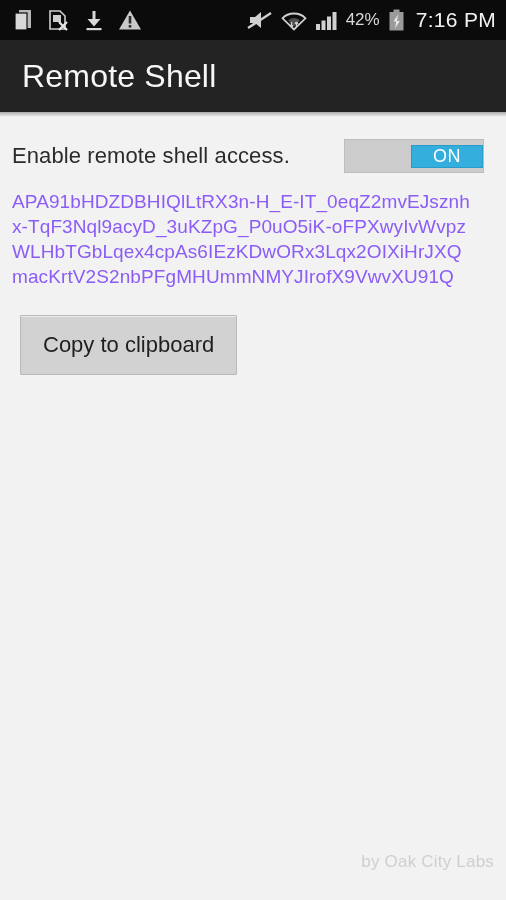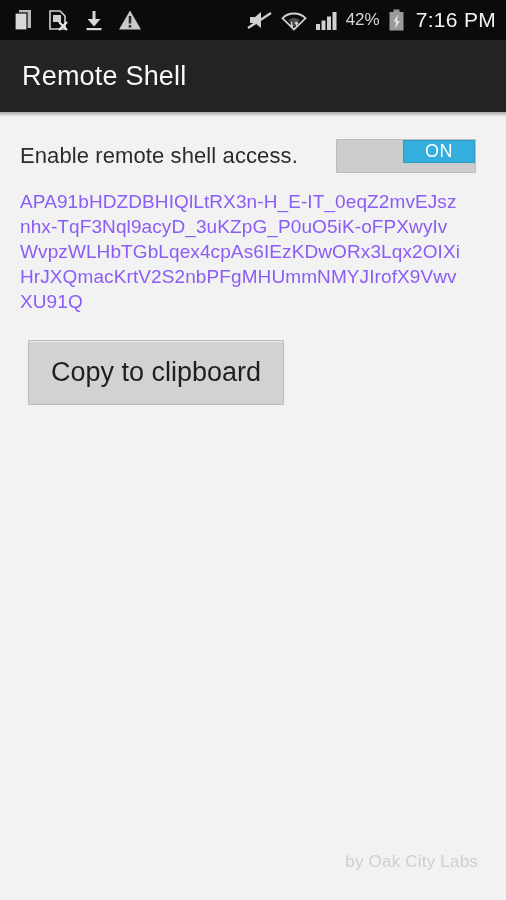--- a/index.html
+++ b/index.html
@@ -57,55 +57,55 @@
   .action-bar {
     height: 72px;
     background: #232323;
     display: flex;
     align-items: center;
     padding-left: 22px;
     box-sizing: border-box;
   }
   .action-title {
     color: #f7f7f7;
-    font-size: 27px;
+    font-size: 32px;
     font-weight: normal;
     letter-spacing: 0.2px;
   }
   .bar-shadow {
     height: 5px;
     background: linear-gradient(to bottom, rgba(0,0,0,0.30), rgba(0,0,0,0.0));
   }
 
   
   .content {
     position: relative;
     background: #f2f2f2;
     height: 783px;
-    padding: 0 20px;
+    padding: 0 12px;
     box-sizing: border-box;
   }
 
   .switch-row {
     display: flex;
     align-items: center;
     justify-content: space-between;
     padding-top: 22px;
     padding-right: 10px;
   }
   .switch-label {
     color: #2b2b2b;
     font-size: 22px;
     letter-spacing: 0.1px;
   }
   .toggle {
     width: 140px;
     height: 34px;
     display: flex;
-    align-items: flex-start;
+    align-items: center;
     background: #cccccc;
     border: 1px solid #bdbdbd;
     box-sizing: border-box;
     cursor: pointer;
     user-select: none;
   }
   .toggle .track-off { flex: 1 1 auto; }
   .toggle .thumb {
     width: 72px;
     background: #33aedd;
@@ -130,29 +130,29 @@
   }
 
   .copy-btn {
     margin-top: 26px;
     margin-left: 8px;
     display: inline-block;
     background: #d2d2d2;
     border: 1px solid #b9b9b9;
     border-radius: 1px;
     color: #1f1f1f;
-    font-size: 27px;
+    font-size: 22px;
     padding: 16px 22px;
     cursor: pointer;
     box-shadow: 0 1px 0 rgba(255,255,255,0.55) inset;
   }
 
   .footer {
     position: absolute;
-    right: 28px;
+    right: 12px;
     bottom: 28px;
     color: #cfcfcf;
     font-size: 17px;
     letter-spacing: 0.2px;
   }
 </style>
 </head>
 <body>
 
 <div class="phone">

